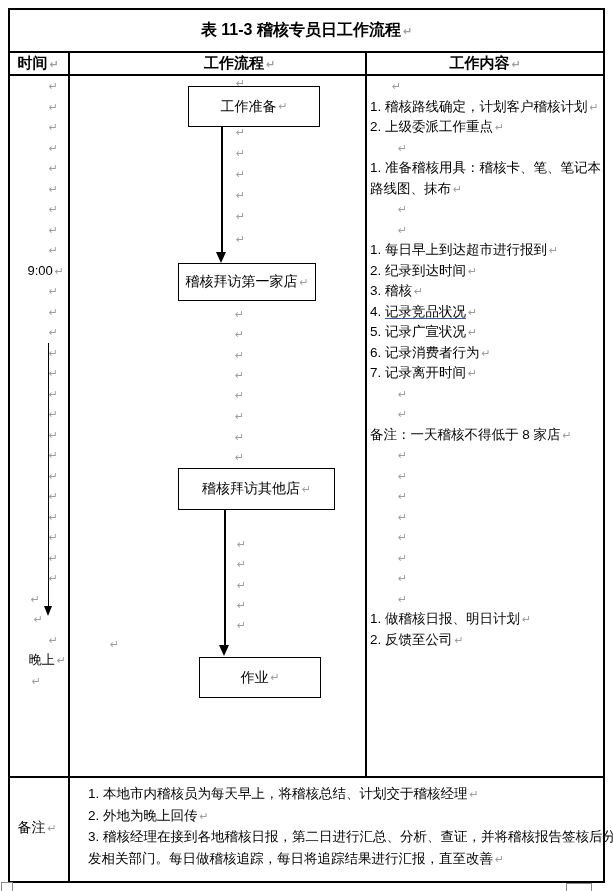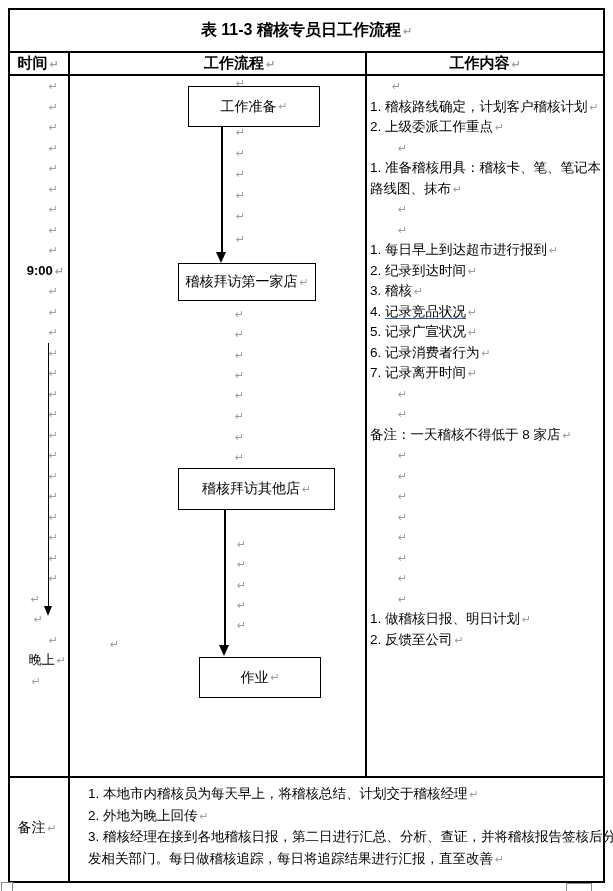--- a/index.html
+++ b/index.html
@@ -70,21 +70,21 @@
   <div class="timecol" id="time-lines">
       <div class="t1row" style="padding-right: 8px;"><span class="pm">↵</span></div>
       <div class="t1row" style="padding-right: 8px;"><span class="pm">↵</span></div>
       <div class="t1row" style="padding-right: 8px;"><span class="pm">↵</span></div>
       <div class="t1row" style="padding-right: 8px;"><span class="pm">↵</span></div>
       <div class="t1row" style="padding-right: 8px;"><span class="pm">↵</span></div>
       <div class="t1row" style="padding-right: 8px;"><span class="pm">↵</span></div>
       <div class="t1row" style="padding-right: 8px;"><span class="pm">↵</span></div>
       <div class="t1row" style="padding-right: 8px;"><span class="pm">↵</span></div>
       <div class="t1row" style="padding-right: 8px;"><span class="pm">↵</span></div>
-      <div class="t1row" style="padding-right: 2px; font-weight: bold;"><span>9:00</span><span class="pm">↵</span></div>
+      <div class="t1row" style="padding-right: 2px;"><span>9:00</span><span class="pm">↵</span></div>
       <div class="t1row" style="padding-right: 8px;"><span class="pm">↵</span></div>
       <div class="t1row" style="padding-right: 8px;"><span class="pm">↵</span></div>
       <div class="t1row" style="padding-right: 8px;"><span class="pm">↵</span></div>
       <div class="t1row" style="padding-right: 8px;"><span class="pm">↵</span></div>
       <div class="t1row" style="padding-right: 8px;"><span class="pm">↵</span></div>
       <div class="t1row" style="padding-right: 8px;"><span class="pm">↵</span></div>
       <div class="t1row" style="padding-right: 8px;"><span class="pm">↵</span></div>
       <div class="t1row" style="padding-right: 8px;"><span class="pm">↵</span></div>
       <div class="t1row" style="padding-right: 8px;"><span class="pm">↵</span></div>
       <div class="t1row" style="padding-right: 8px;"><span class="pm">↵</span></div>

